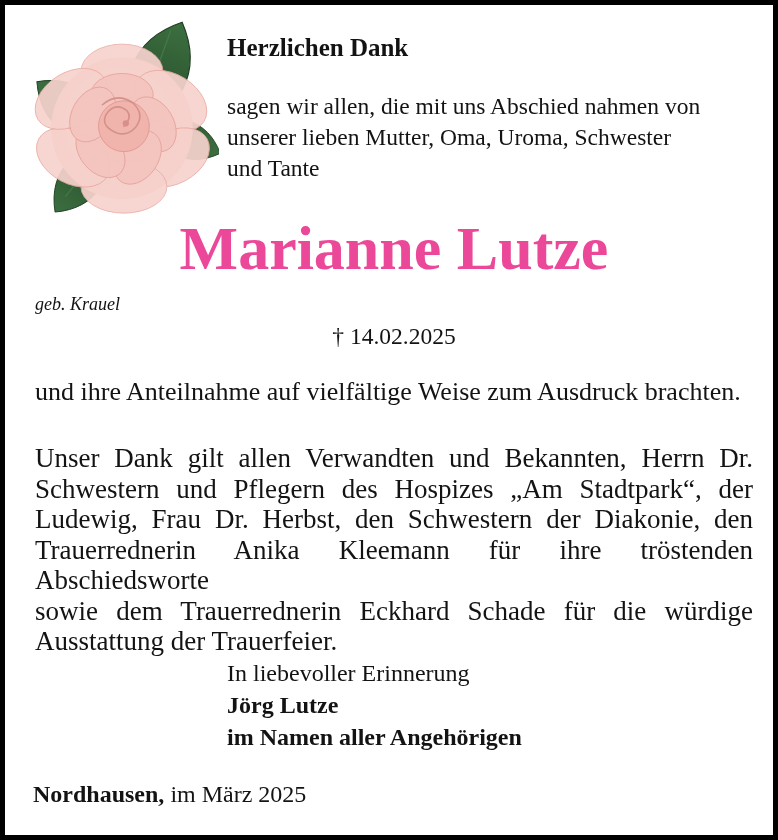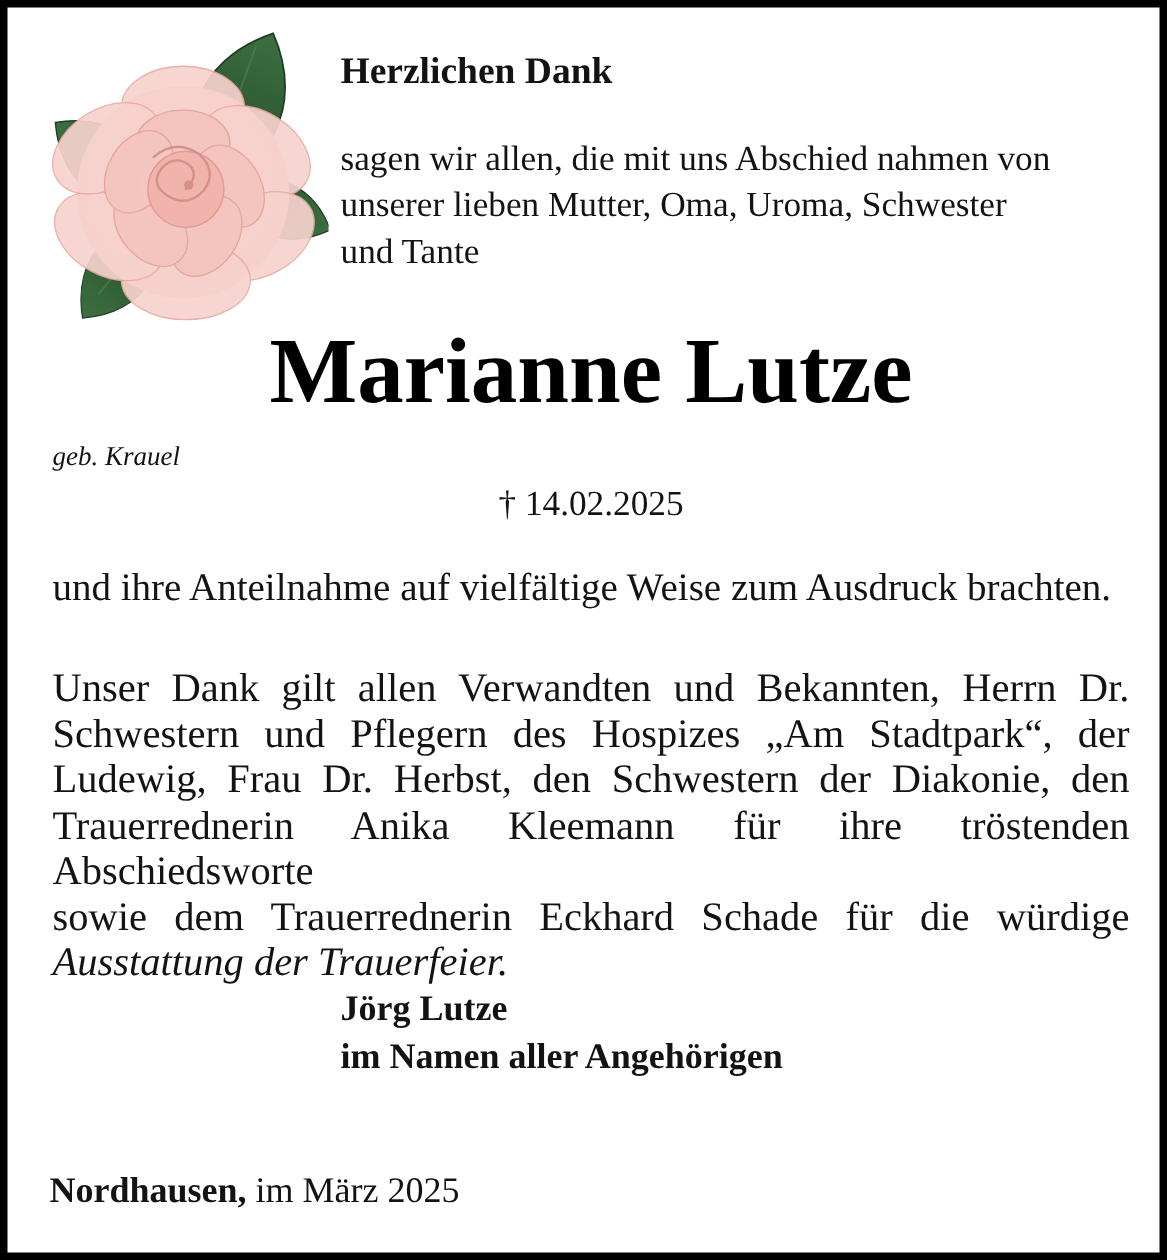--- a/index.html
+++ b/index.html
@@ -40,21 +40,21 @@
   }
   .name-title {
     position: absolute;
     left: 30px;
     top: 210px;
     width: 718px;
     text-align: center;
     font-size: 62px;
     font-weight: bold;
     line-height: 66px;
-    color: #000000;
+    color: #ec4899;
     white-space: nowrap;
   }
   .birth-name {
     position: absolute;
     left: 30px;
     top: 284px;
     width: 718px;
     font-size: 18px;
     line-height: 30px;
     font-style: italic;
@@ -79,21 +79,21 @@
   }
   .thanks-paragraph {
     position: absolute;
     left: 30px;
     top: 438px;
     width: 718px;
     font-size: 27px;
     line-height: 30.5px;
   }
   .jline { text-align: justify; text-align-last: justify; }
-  .jline.last { text-align-last: left; font-style: italic; }
+  .jline.last { text-align-last: left; }
   .closing-block {
     position: absolute;
     left: 222px;
     top: 652px;
     font-size: 24px;
     line-height: 32px;
   }
   .closing-block .bold { font-weight: bold; }
   .footer-line {
     position: absolute;
@@ -184,20 +184,21 @@
   <div class="thanks-paragraph">
       <div class="jline">Unser Dank gilt allen Verwandten und Bekannten, Herrn Dr.</div>
       <div class="jline">Schwestern und Pflegern des Hospizes „Am Stadtpark“, der</div>
       <div class="jline">Ludewig, Frau Dr. Herbst, den Schwestern der Diakonie, den</div>
       <div class="jline">Trauerrednerin Anika Kleemann für ihre tröstenden Abschiedsworte</div>
       <div class="jline">sowie dem Trauerrednerin Eckhard Schade für die würdige</div>
       <div class="jline last">Ausstattung der Trauerfeier.</div>
     </div>
 
   <div class="closing-block">
+    <div>In liebevoller Erinnerung</div>
     <div class="bold">Jörg Lutze</div>
     <div class="bold">im Namen aller Angehörigen</div>
   </div>
 
   <div class="footer-line">
     <span class="city">Nordhausen,</span><span> im März 2025</span>
   </div>
 
 </div>
 

